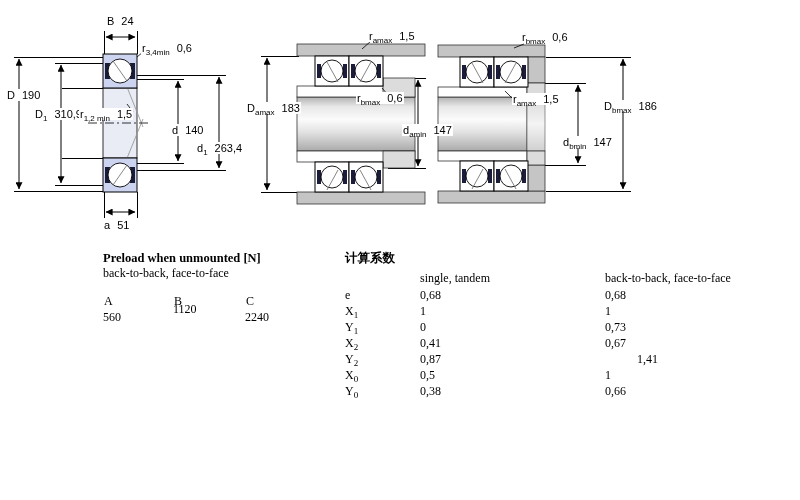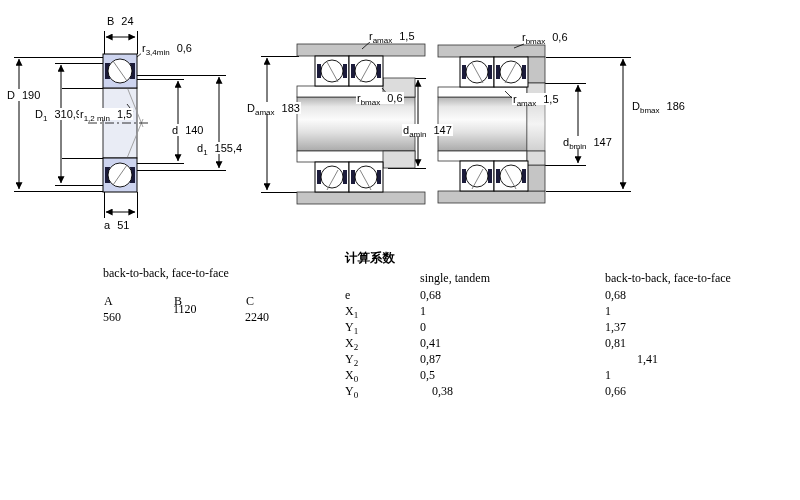--- a/index.html
+++ b/index.html
@@ -195,33 +195,34 @@
       <line x1="512" y1="98" x2="505" y2="91" stroke="#000" stroke-width="0.8"></line>
     </g>
   </svg>
 
   <div class="lbl" style="left:106px;top:15px"><span>B</span><sub></sub><span class="v">24</span></div>
   <div class="lbl" style="left:141px;top:42px"><span>r</span><sub>3,4min</sub><span class="v">0,6</span></div>
   <div class="lbl" style="left:6px;top:89px"><span>D</span><sub></sub><span class="v">190</span></div>
   <div class="lbl" style="left:34px;top:108px"><span>D</span><sub>1</sub><span class="v">310,9</span></div>
   <div class="lbl" style="left:79px;top:108px"><span>r</span><sub>1,2 min</sub><span class="v">1,5</span></div>
   <div class="lbl" style="left:171px;top:124px"><span>d</span><sub></sub><span class="v">140</span></div>
-  <div class="lbl" style="left:196px;top:142px"><span>d</span><sub>1</sub><span class="v">155,4</span></div>
+  <div class="lbl" style="left:196px;top:142px"><span>d</span><sub>1</sub><span class="v">263,4</span></div>
   <div class="lbl" style="left:103px;top:219px"><span>a</span><sub></sub><span class="v">51</span></div>
 
   <div class="lbl" style="left:368px;top:30px"><span>r</span><sub>amax</sub><span class="v">1,5</span></div>
   <div class="lbl" style="left:246px;top:102px"><span>D</span><sub>amax</sub><span class="v">183</span></div>
   <div class="lbl" style="left:356px;top:92px"><span>r</span><sub>bmax</sub><span class="v">0,6</span></div>
   <div class="lbl" style="left:402px;top:124px"><span>d</span><sub>amin</sub><span class="v">147</span></div>
 
   <div class="lbl" style="left:521px;top:31px"><span>r</span><sub>bmax</sub><span class="v">0,6</span></div>
   <div class="lbl" style="left:512px;top:93px"><span>r</span><sub>amax</sub><span class="v">1,5</span></div>
-  <div class="lbl" style="left:631px;top:100px"><span>D</span><sub>bmax</sub><span class="v">186</span></div>
+  <div class="lbl" style="left:603px;top:100px"><span>D</span><sub>bmax</sub><span class="v">186</span></div>
   <div class="lbl" style="left:562px;top:136px"><span>d</span><sub>bmin</sub><span class="v">147</span></div>
 
+  <div class="serif bold" style="left:103px;top:251px">Preload when unmounted [N]</div>
   <div class="serif" style="left:103px;top:266px">back-to-back, face-to-face</div>
   <div class="serif" style="left:104px;top:294px">A</div>
   <div class="serif" style="left:174px;top:294px">B</div>
   <div class="serif" style="left:246px;top:294px">C</div>
   <div class="serif" style="left:103px;top:310px">560</div>
   <div class="serif" style="left:173px;top:302px">1120</div>
   <div class="serif" style="left:245px;top:310px">2240</div>
 
   <div class="serif bold" style="left:345px;top:251px">计算系数</div>
   <div class="serif" style="left:420px;top:271px">single, tandem</div>
@@ -230,31 +231,31 @@
   <div class="serif" style="left:345px;top:288px"><span>e</span><sub></sub></div>
   <div class="serif" style="left:420px;top:288px">0,68</div>
   <div class="serif" style="left:605px;top:288px">0,68</div>
 
   <div class="serif" style="left:345px;top:304px"><span>X</span><sub>1</sub></div>
   <div class="serif" style="left:420px;top:304px">1</div>
   <div class="serif" style="left:605px;top:304px">1</div>
 
   <div class="serif" style="left:345px;top:320px"><span>Y</span><sub>1</sub></div>
   <div class="serif" style="left:420px;top:320px">0</div>
-  <div class="serif" style="left:605px;top:320px">1,37</div>
+  <div class="serif" style="left:605px;top:320px">0,73</div>
 
   <div class="serif" style="left:345px;top:336px"><span>X</span><sub>2</sub></div>
   <div class="serif" style="left:420px;top:336px">0,41</div>
-  <div class="serif" style="left:605px;top:336px">0,81</div>
+  <div class="serif" style="left:605px;top:336px">0,67</div>
 
   <div class="serif" style="left:345px;top:352px"><span>Y</span><sub>2</sub></div>
   <div class="serif" style="left:420px;top:352px">0,87</div>
   <div class="serif" style="left:637px;top:352px">1,41</div>
 
   <div class="serif" style="left:345px;top:368px"><span>X</span><sub>0</sub></div>
   <div class="serif" style="left:420px;top:368px">0,5</div>
   <div class="serif" style="left:605px;top:368px">1</div>
 
   <div class="serif" style="left:345px;top:384px"><span>Y</span><sub>0</sub></div>
-  <div class="serif" style="left:432px;top:384px">0,38</div>
+  <div class="serif" style="left:420px;top:384px">0,38</div>
   <div class="serif" style="left:605px;top:384px">0,66</div>
 
 </div>
 
 </body></html>

